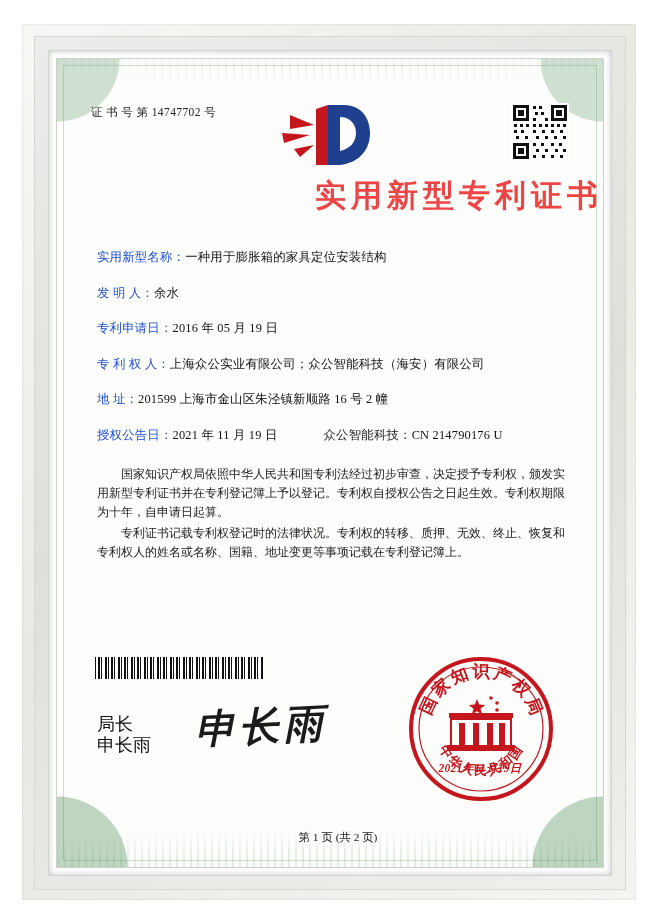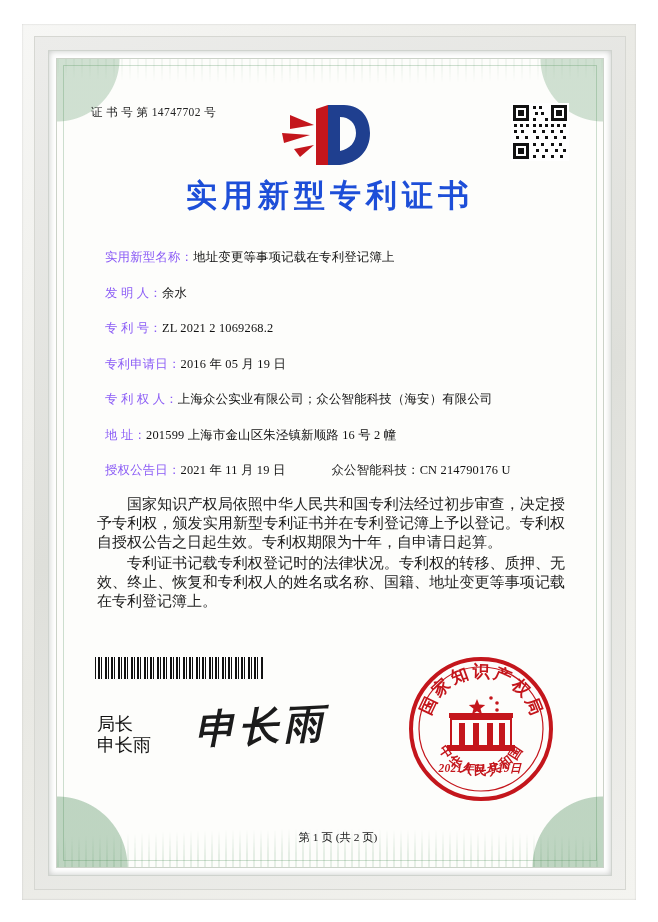--- a/index.html
+++ b/index.html
@@ -128,25 +128,25 @@
     top: 44px;
     width: 58px;
     height: 58px;
   }
 
   .title {
     position: absolute;
     left: 0;
     right: 0;
     top: 116px;
-    text-align: center;
+    text-align: right;
     font-size: 31px;
     font-weight: bold;
     letter-spacing: 5px;
-    color: #1d4ed8;
+    color: #ef4444;
     font-family: "DejaVu Serif", "Liberation Serif", serif;
   }
 
   
   .fields {
     position: absolute;
     left: 40px;
     top: 190px;
     right: 34px;
   }
@@ -154,44 +154,43 @@
     display: flex;
     align-items: baseline;
     margin-bottom: 18.5px;
     font-size: 12.4px;
     color: #1b1b1b;
     letter-spacing: 0.2px;
   }
   .flabel {
     flex: 0 0 auto;
     white-space: pre;
-    color: #8b5cf6;
-    margin-left: 8px;
+    color: #1d4ed8;
   }
   .fvalue {
     flex: 1 1 auto;
     white-space: pre;
     color: #111;
   }
   .frow.split .fvalue {
     flex: 0 0 auto;
   }
   .flabel2 {
     flex: 0 0 auto;
     margin-left: 46px;
     white-space: pre;
   }
 
   
   .body-text {
     position: absolute;
     left: 40px;
     right: 38px;
-    top: 436px;
-    font-size: 15px;
+    top: 406px;
+    font-size: 12px;
     line-height: 19px;
     color: #1b1b1b;
     text-align: justify;
   }
   .body-text p {
     margin: 0 0 2px 0;
     text-indent: 2em;
   }
 
   
@@ -341,29 +340,25 @@
             <rect x="49" y="52" width="3" height="3"></rect>
         </g>
       </svg>
     </div>
 
     <div class="title">实用新型专利证书</div>
 
     <div class="fields">
       <div class="frow">
         <span class="flabel">实用新型名称：</span>
-        <span class="fvalue">地址变更等事项记载在专利登记簿上</span>
+        <span class="fvalue">一种用于膨胀箱的家具定位安装结构</span>
       </div>
       <div class="frow">
         <span class="flabel">发 明 人：</span>
         <span class="fvalue">余水</span>
-      </div>
-      <div class="frow">
-        <span class="flabel">专 利 号：</span>
-        <span class="fvalue">ZL 2021 2 1069268.2</span>
       </div>
       <div class="frow">
         <span class="flabel">专利申请日：</span>
         <span class="fvalue">2016 年 05 月 19 日</span>
       </div>
       <div class="frow">
         <span class="flabel">专 利 权 人：</span>
         <span class="fvalue">上海众公实业有限公司；众公智能科技（海安）有限公司</span>
       </div>
       <div class="frow">

